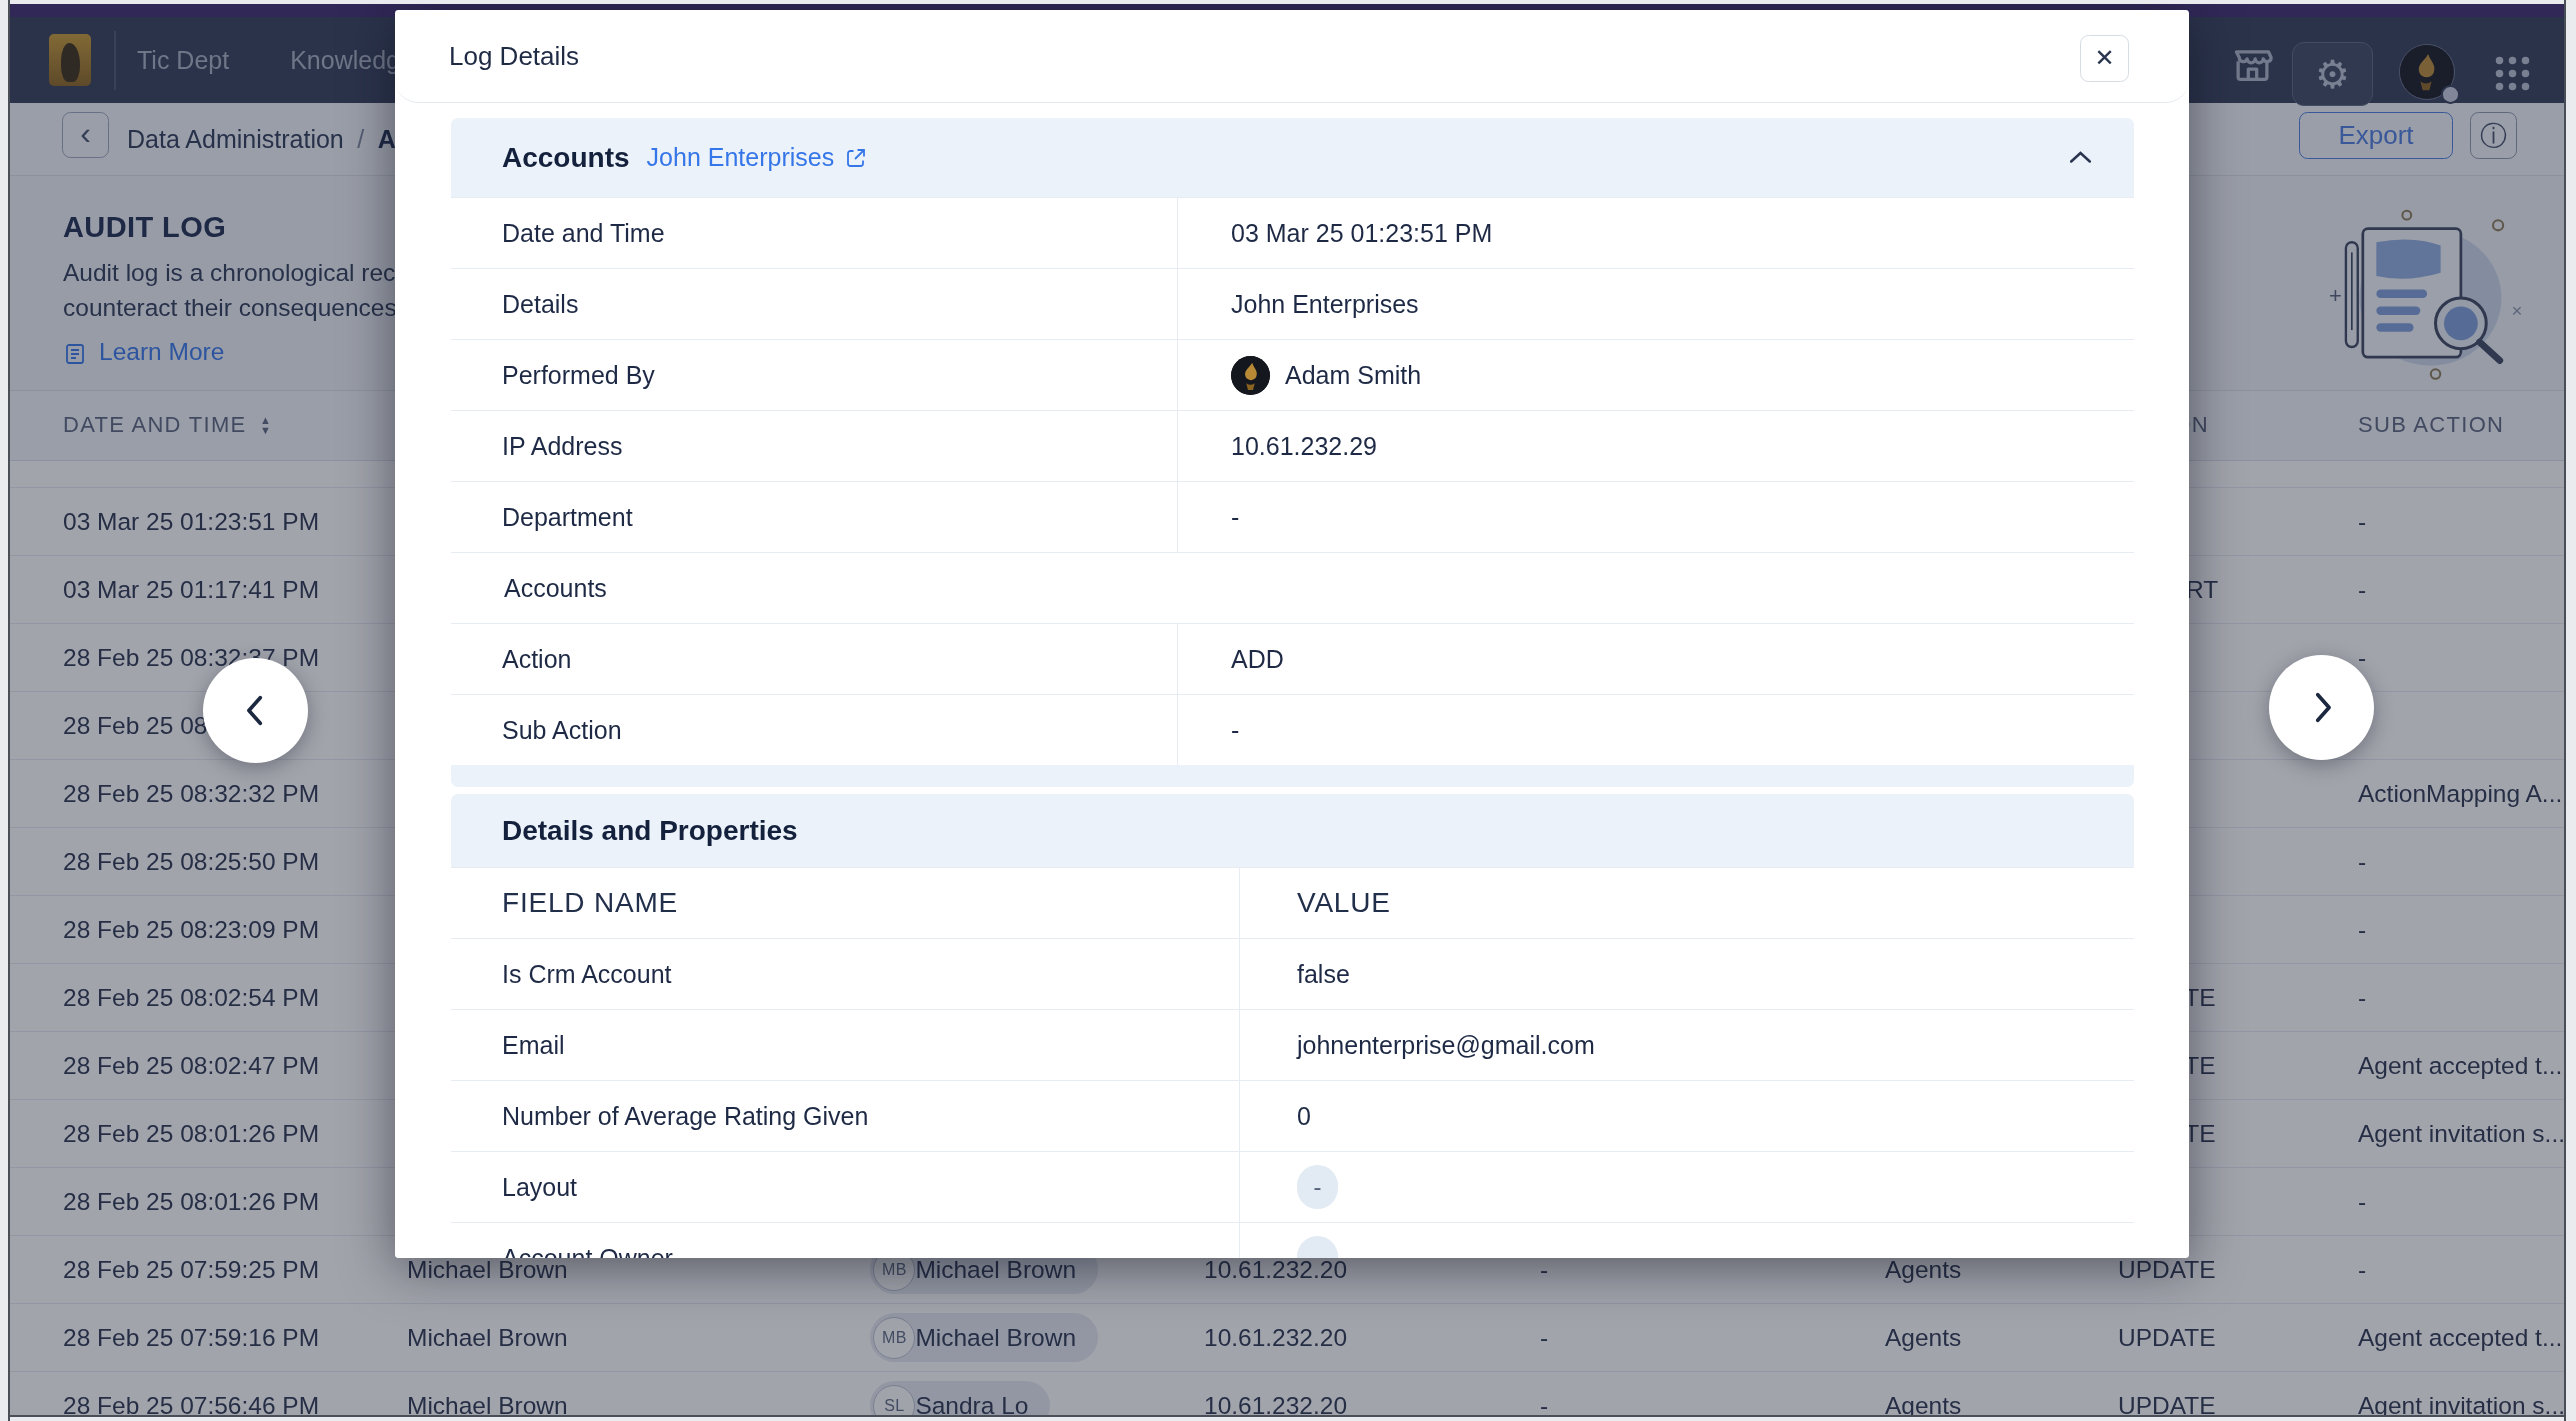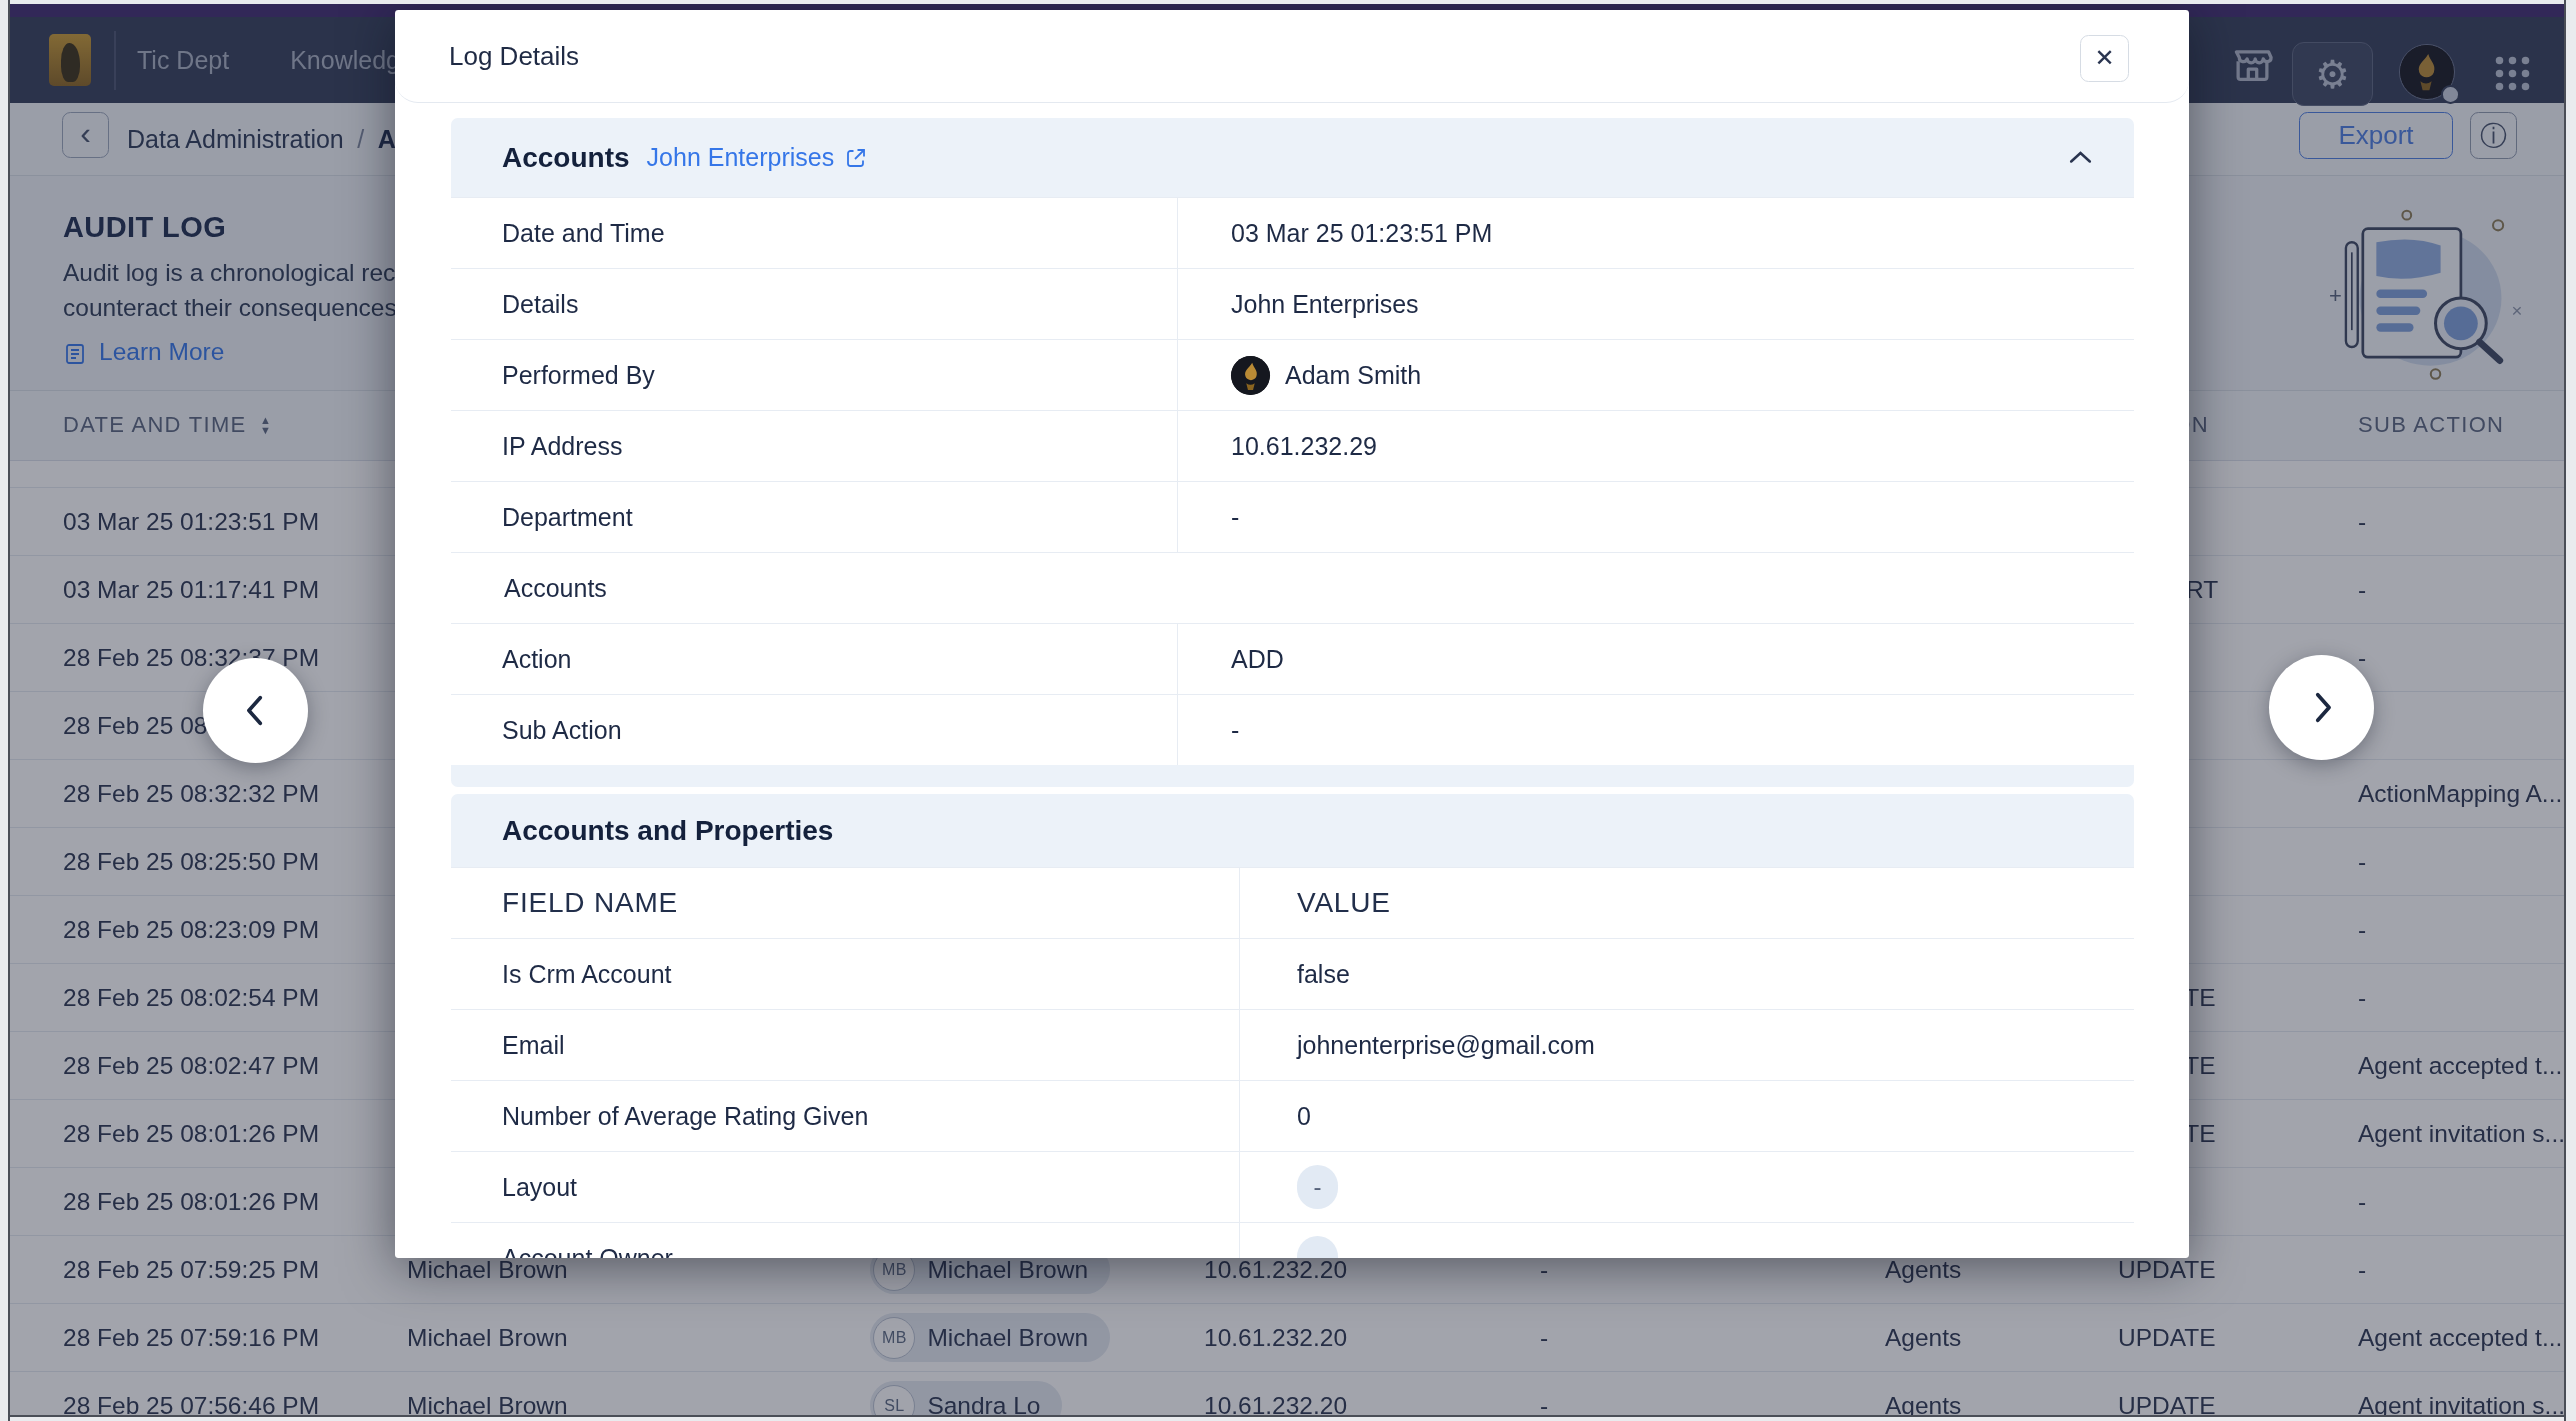--- a/index.html
+++ b/index.html
@@ -56,21 +56,21 @@
   .row { position:relative; width:100%; height:68px; background:#fff; border-bottom:1.7px solid #e3e9f0; }
   .cell { position:absolute; top:0; height:100%; display:flex; align-items:center; font-size:24.5px; color:#2a3550; white-space:nowrap; overflow:hidden; }
   .c-date { left:63px; width:338px; }
   .c-details { left:407px; width:439px; }
   .c-pill { left:870px; }
   .c-ip { left:1204px; width:304px; }
   .c-dept { left:1540px; width:85px; }
   .c-entity { left:1885px; width:203px; }
   .c-action { left:2118px; width:211px; }
   .c-sub { left:2358px; width:208px; }
-  .pb-pill { display:inline-flex; align-items:center; gap:12px; height:49px; border-radius:24.5px; background:#e3e8f0; padding:0 22px 0 3.4px; }
+  .pb-pill { display:inline-flex; align-items:center; height:49px; border-radius:24.5px; background:#e3e8f0; padding:0 22px 0 3.4px; }
   .pb-initials { width:42px; height:42px; border-radius:50%; background:#fdfdfe; border:1.7px solid #b7c0cf; color:#5a6880; font-size:16px; display:flex; align-items:center; justify-content:center; letter-spacing:0.4px; }
   .pb-name { font-size:24.5px; color:#2a3550; }
 
   
   .overlay { position:absolute; inset:0; z-index:20; background:rgba(33,39,58,0.42); }
 
   
   .modal { position:absolute; z-index:30; left:395px; top:10px; width:1794px; height:1248px; background:#fff; border-radius:3.4px; box-shadow:0 8.5px 51px rgba(10,14,25,0.5); overflow:hidden; }
   .modal-head { position:relative; height:93px; border-bottom:1.7px solid #e4e9f0;border-radius:23px; }
   .modal-title { position:absolute; left:54px; top:0; height:100%; display:flex; align-items:center; font-size:26px; color:#1f2a44; font-weight:500; }
@@ -480,21 +480,21 @@
 
               <span>-</span>
             </div>
           </div>
 
       </div>
     </div>
 
     <div class="section sec2">
       <div class="sec-head">
-        <span class="sec-title">Accounts and Properties</span>
+        <span class="sec-title">Details and Properties</span>
       </div>
       <div class="sec-table">
         <div class="p-row">
           <div class="p-field hdr">FIELD NAME</div>
           <div class="p-value hdr">VALUE</div>
         </div>
 
           <div class="p-row">
             <div class="p-field">Is Crm Account</div>
             <div class="p-value">

